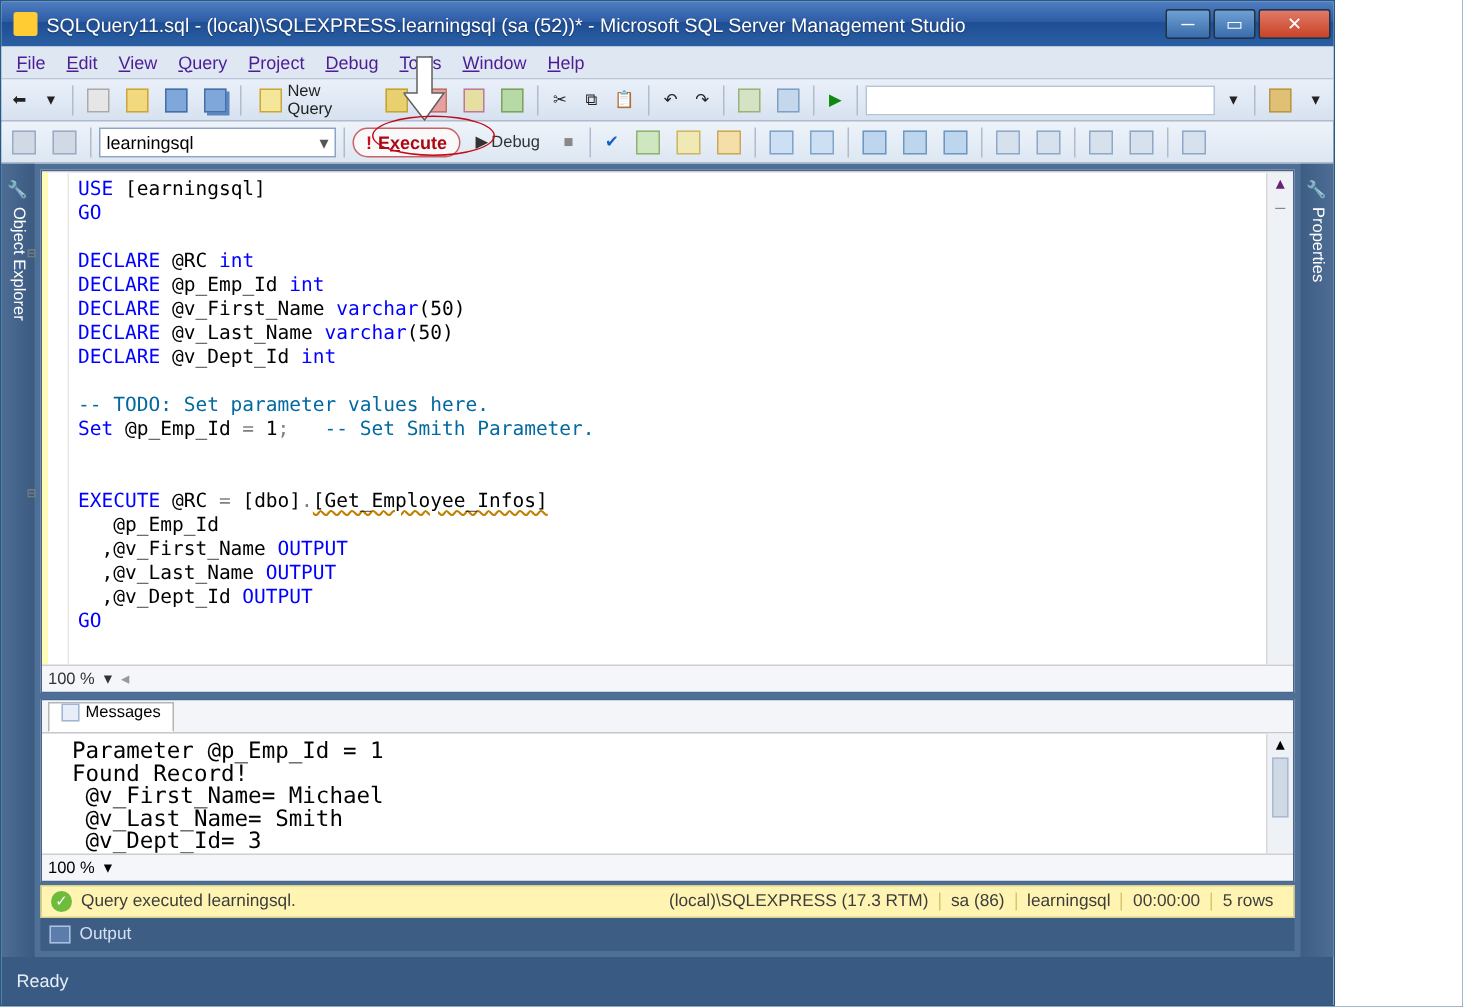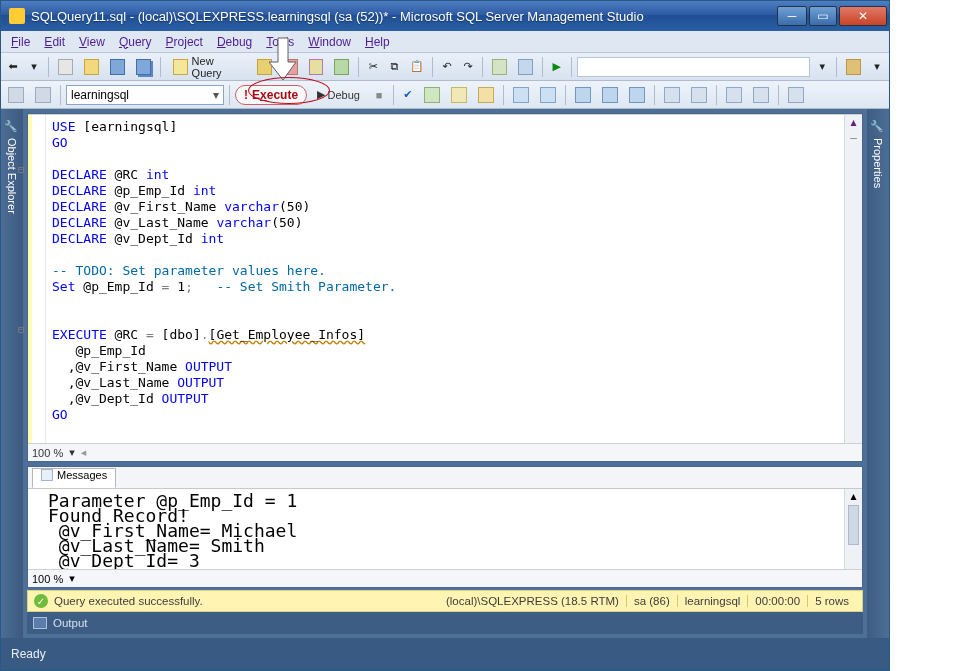--- a/index.html
+++ b/index.html
@@ -49,21 +49,21 @@
     .outline{ width:14px; background:#fff; border-right:1px solid #e8e8e8;}
     .codearea{ flex:1; overflow:auto; font-family: Consolas, monospace; font-size:13px; padding:4px 6px; white-space:pre; line-height:16px; color:#000;}
     .kw{ color:#0000ff;}
     .cmt{ color:#0369a1;}
     .miniscroll{ width:18px; background:#eef1f5; border-left:1px solid #d8d8d8;}
     .zoombar{ height:18px; border-top:1px solid #cfcfcf; display:flex; align-items:center; gap:6px; padding:0 4px; font-size:11px; color:#333; background:#f4f6fa;}
     
     .msgpane{ height:122px; border:1px solid #4a658e; margin-top:4px; display:flex; flex-direction:column; background:#fff;}
     .msgtabs{ height:22px; display:flex; align-items:flex-end; border-bottom:1px solid #c8c8c8; padding-left:4px; background:#f3f5f9;}
     .msgtab{ height:20px; border:1px solid #b5b5b5; border-bottom:1px solid #fff; background:#fff; padding:0 8px; display:flex;gap:4px; font-size:11px;}
-    .msgbody{ flex:1; overflow:auto; font-family:Consolas,monospace; font-size:18px; padding:4px 20px; white-space:pre; line-height:15px;}
+    .msgbody{ flex:1; overflow:auto; font-family:Consolas,monospace; font-size:15px; padding:4px 20px; white-space:pre; line-height:15px;}
     .msgzoom{ height:18px; border-top:1px solid #d0d0d0; display:flex;align-items:center; padding:0 4px; font-size:11px; gap:6px; background:#f4f6fa;}
     
     .execstatus{ height:22px; background:#fff4b1; border:1px solid #ddd089; display:flex; align-items:center; padding:0 6px; font-size:11.5px; color:#3d3d3d; margin-top:2px;}
     .execstatus .spacer{ flex:1;}
     .execstatus .cell{ padding:0 7px; border-right:1px solid #d4c76d;}
     .execstatus .cell.last{border-right:none;}
     .okicon{ width:14px;height:14px; border-radius:50%; background:#6fbb3b; display:inline-flex;align-items:center;justify-content:center;color:#fff;font-size:10px;margin-right:6px;}
     
     .outputbar{ height:22px; background:#3e5d84; color:#d3e1f3; display:flex; align-items:center; padding:0 6px; gap:6px; font-size:11.5px;}
     .outputbar .ico{ width:14px;height:12px;border:1px solid #aac1e0; background:#5c7dab;}
@@ -300,23 +300,23 @@
             </div>
         </div>
         <div class="msgzoom">
           <span>100 %</span>
           <span>▾</span>
         </div>
       </div>
 
       <div class="execstatus">
         <span class="okicon">✓</span>
-        <span>Query executed successfully.</span>
+        <span>Query executed learningsql.</span>
         <span class="spacer"></span>
-        <span class="cell">(local)\SQLEXPRESS (18.5 RTM)</span>
+        <span class="cell">(local)\SQLEXPRESS (17.3 RTM)</span>
         <span class="cell">sa (86)</span>
         <span class="cell">learningsql</span>
         <span class="cell">00:00:00</span>
         <span class="cell last">5 rows</span>
       </div>
 
       <div class="outputbar">
         <span class="ico"></span>
         <span>Output</span>
       </div>

